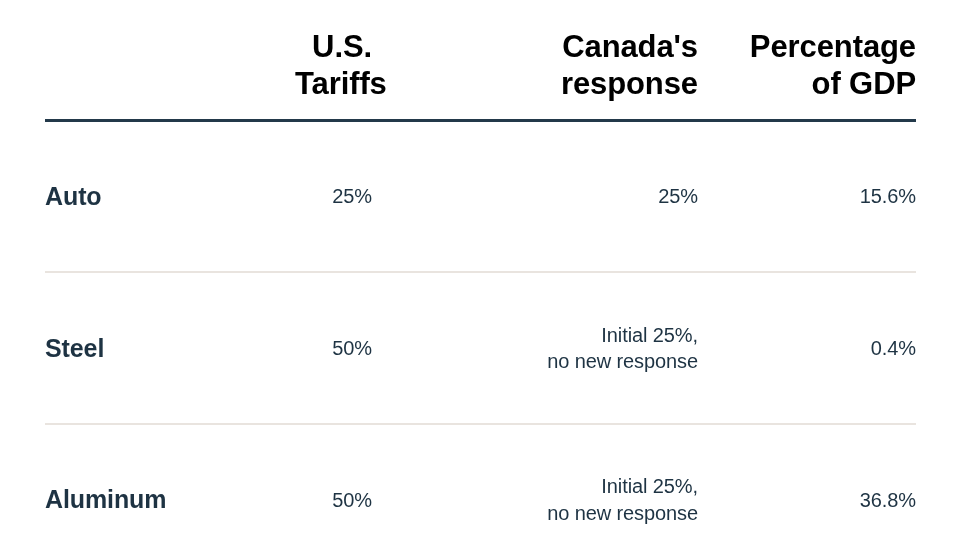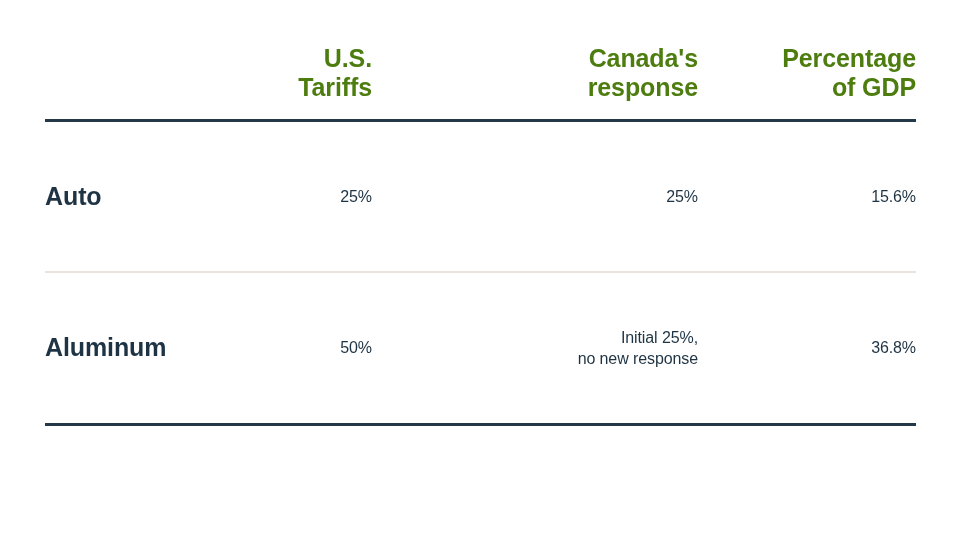--- a/index.html
+++ b/index.html
@@ -33,39 +33,39 @@
   
   col.c-label { width: 250px; }
   col.c-us    { width: 77px;  }
   col.c-ca    { width: 326px; }
   col.c-gdp   { width: 218px; }
 
   
   thead th {
     vertical-align: bottom;
     padding: 0 0 16px 0;
-    font-size: 25px;
+    font-size: 31px;
     font-weight: bold;
     line-height: 1.18;
-    color: #4d7c0f;
+    color: #000000;
     letter-spacing: -0.1px;
   }
   thead th.h-label { text-align: left; }
   thead th.h-num   { text-align: right; }
 
   
   thead tr { border-bottom: 3px solid #23394A; }
 
   
   thead th { height: 120px; }
 
   
   tbody td {
     vertical-align: middle;
-    font-size: 16px;
+    font-size: 20px;
     line-height: 1.32;
     color: #1E3343;
     padding: 0;
     letter-spacing: -0.1px;
   }
 
   tbody tr { height: 152px; }
 
   tbody tr + tr { border-top: 2px solid #E9E4DF; }
 
@@ -122,20 +122,29 @@
 
       <tr>
         <td class="cell-label">Auto</td>
         <td class="cell-num">25%</td>
         <td class="cell-text">
           <span class="line2">25%</span>
         </td>
         <td class="cell-num">15.6%</td>
       </tr>
 
+      <tr>
+        <td class="cell-label">Steel</td>
+        <td class="cell-num">50%</td>
+        <td class="cell-text">
+          <span class="line2">Initial 25%,</span>
+          <span class="line2">no new response</span>
+        </td>
+        <td class="cell-num">0.4%</td>
+      </tr>
 
       <tr>
         <td class="cell-label">Aluminum</td>
         <td class="cell-num">50%</td>
         <td class="cell-text">
           <span class="line2">Initial 25%,</span>
           <span class="line2">no new response</span>
         </td>
         <td class="cell-num">36.8%</td>
       </tr>

